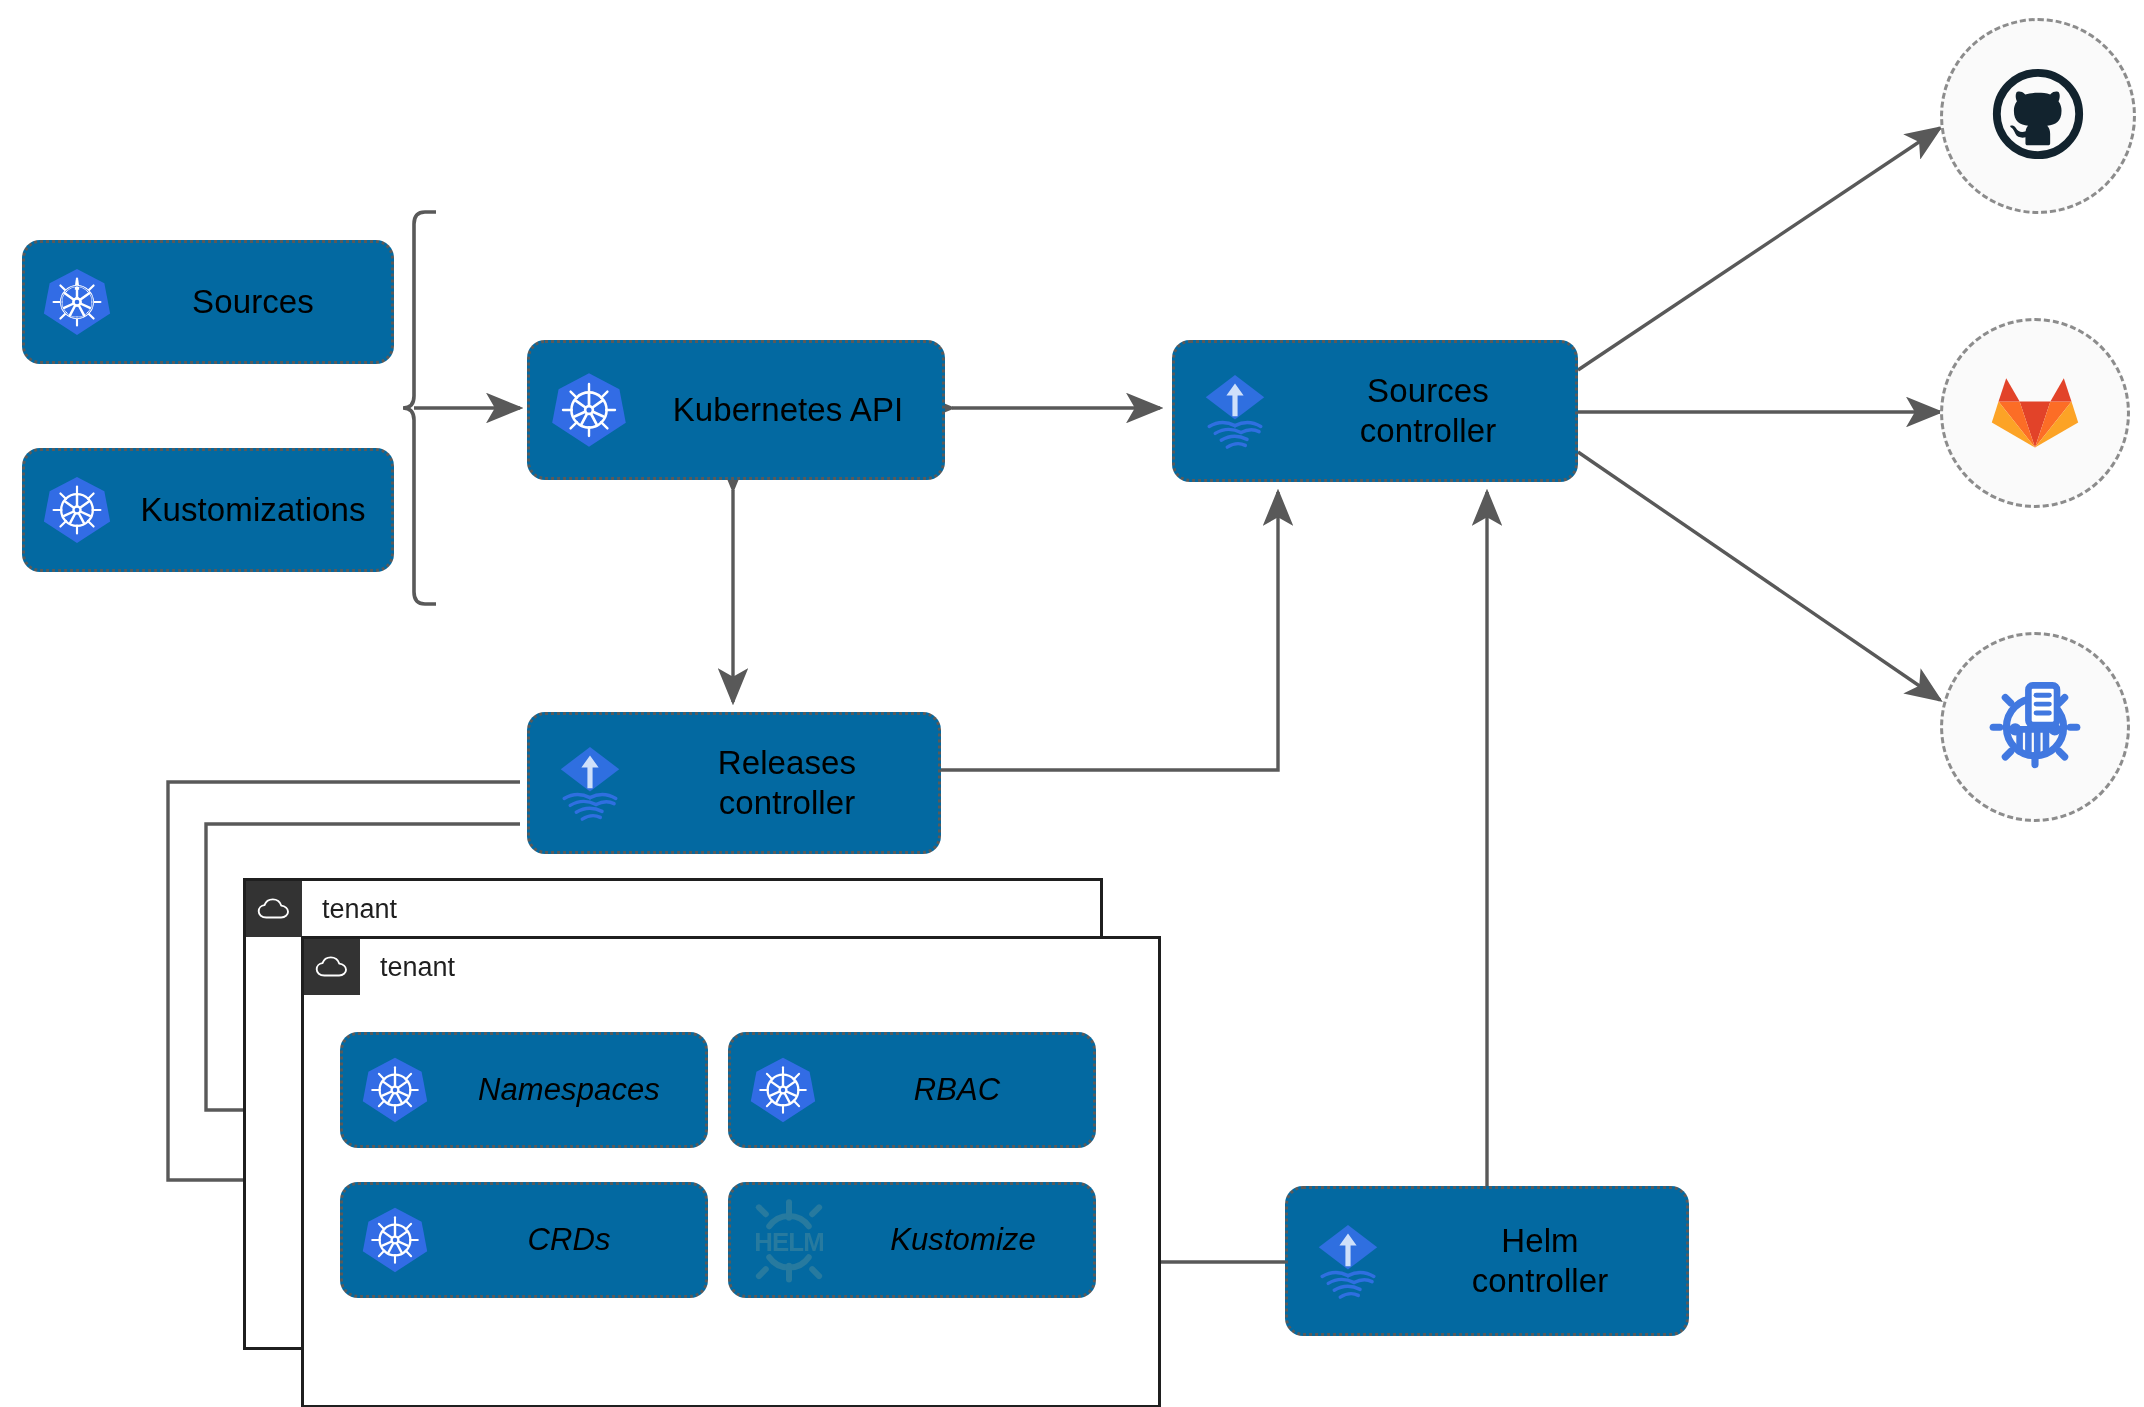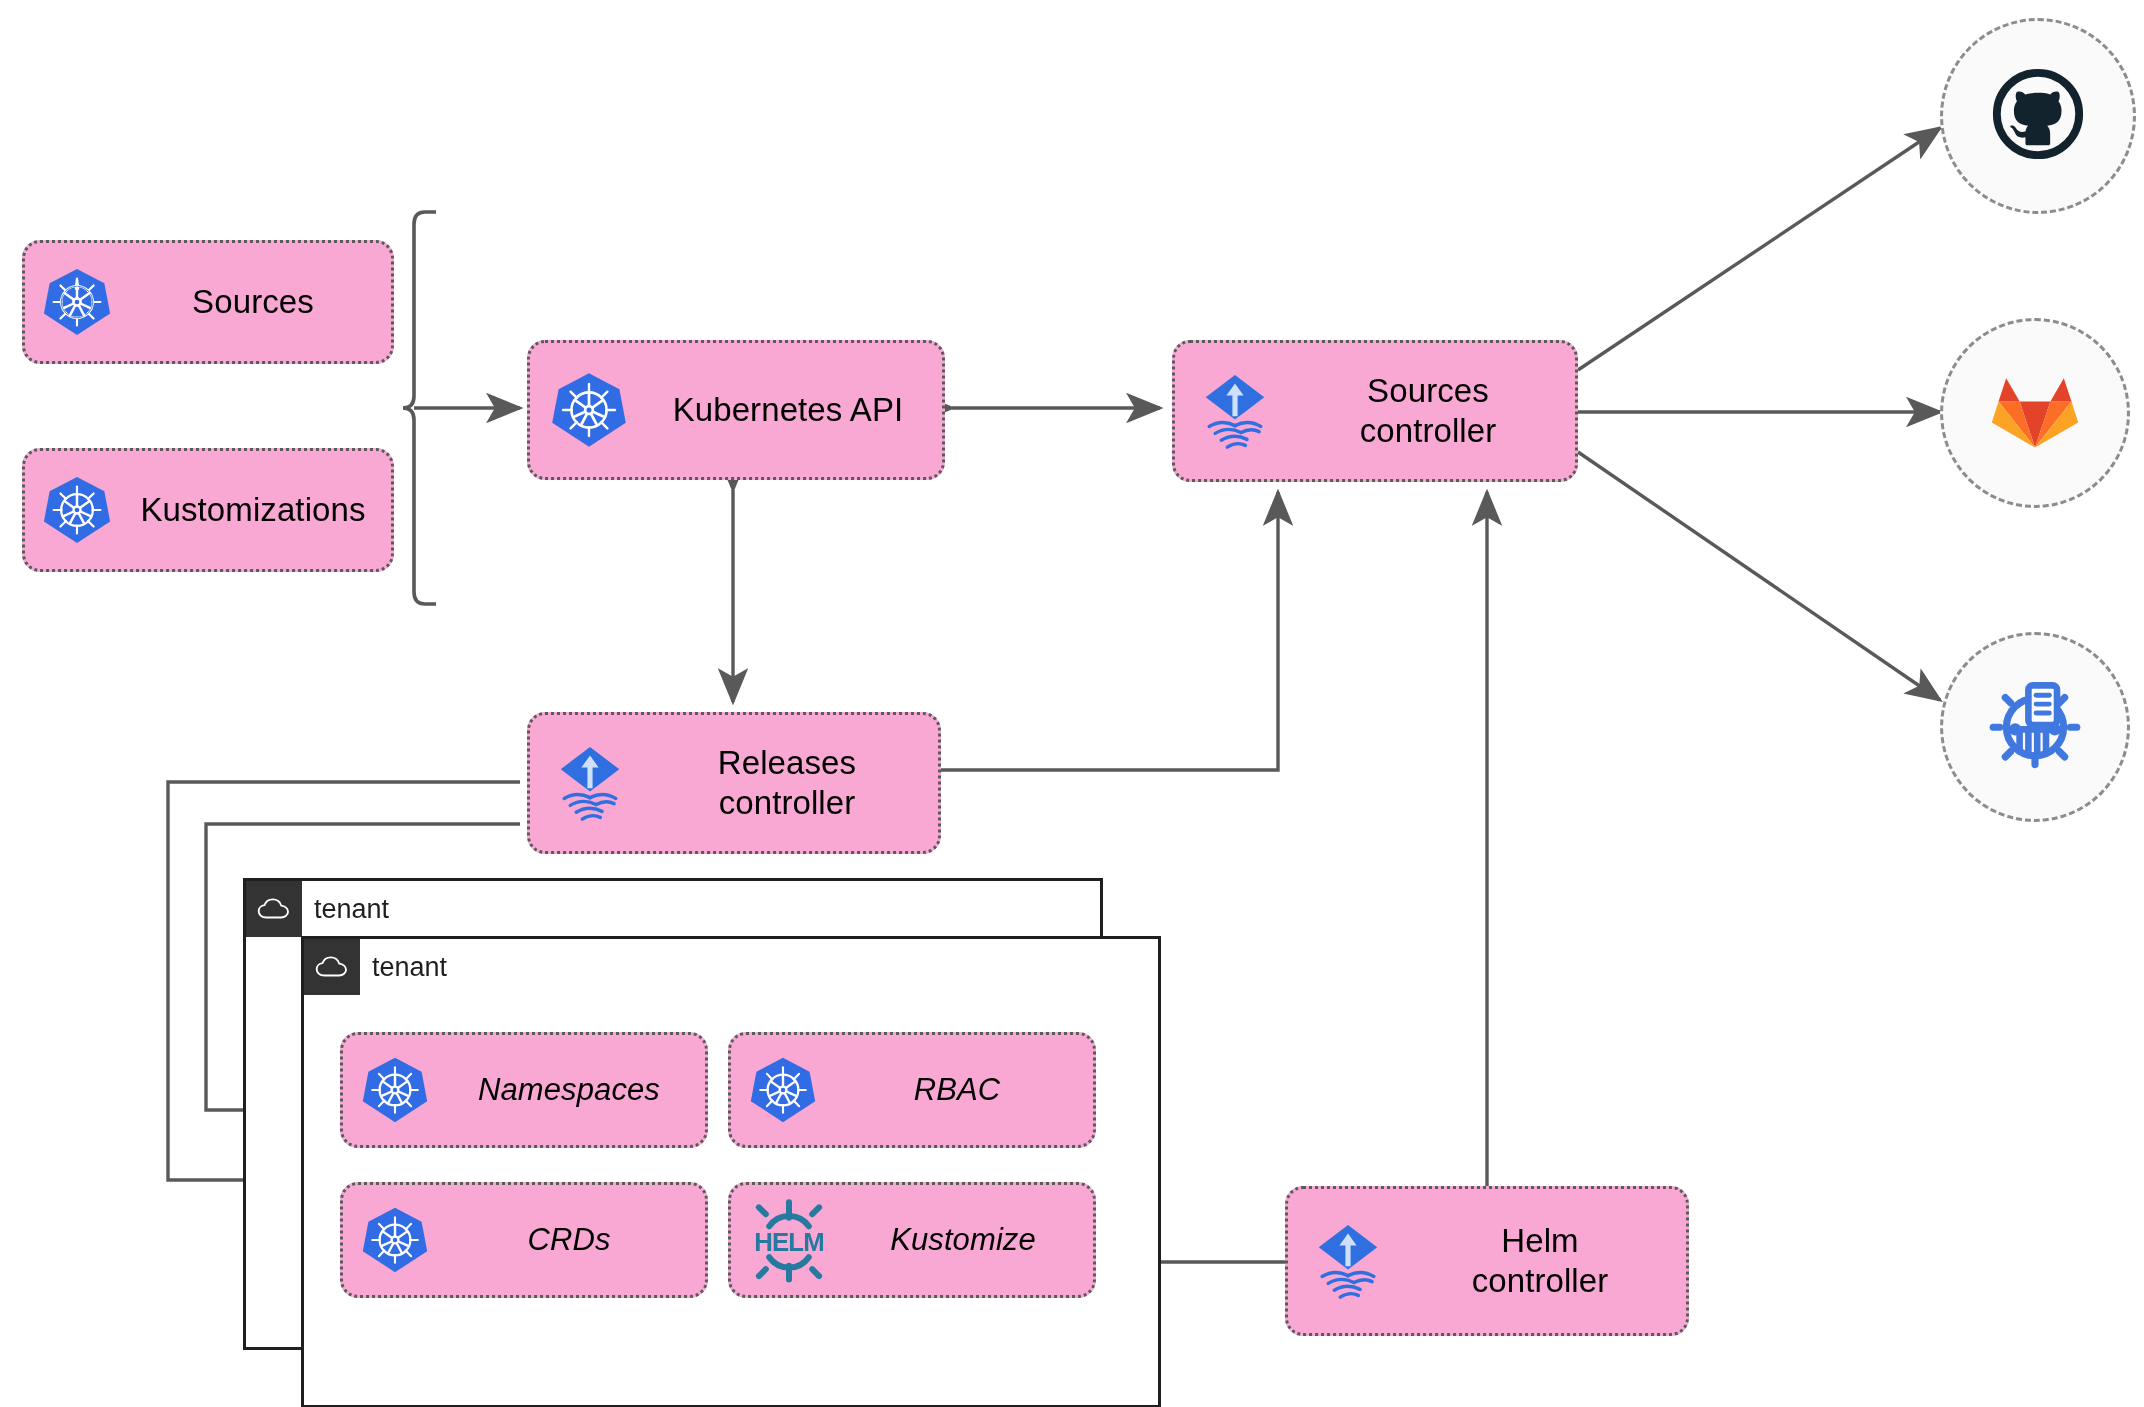--- a/index.html
+++ b/index.html
@@ -3,21 +3,21 @@
 <meta charset="utf-8">
 <style>
   html,body{margin:0;padding:0;background:#ffffff;}
   body{font-family:"Liberation Sans","DejaVu Sans",sans-serif;}
   #canvas{position:relative;width:2144px;height:1407px;background:#ffffff;overflow:hidden;}
   svg#wires{position:absolute;left:0;top:0;width:2144px;height:1407px;pointer-events:none;}
 
   
   .node{
     position:absolute;
-    background:#f9a8d4;
+    background:#0369a1;
     border:3px dotted #5a5a5a;
     border-radius:18px;
     display:flex;
     align-items:center;
     box-sizing:border-box;
     z-index:3;
   }
   .node .ico{flex:0 0 auto;display:flex;align-items:center;justify-content:center;}
   .node .lbl{
     flex:1 1 auto;
@@ -52,21 +52,21 @@
   }
   .tenant .bar{
     position:absolute;left:0;top:0;height:56px;
     display:flex;align-items:center;
   }
   .tenant .cloudbox{
     width:56px;height:56px;background:#333333;
     display:flex;align-items:center;justify-content:center;
   }
   .tenant .tname{
-    margin-left:12px;font-size:27px;color:#1f1f1f;
+    margin-left:20px;font-size:27px;color:#1f1f1f;
   }
 </style>
 </head>
 <body>
 
 <div id="canvas">
 
   <svg id="wires" viewBox="0 0 2144 1407">
     <defs>
       <marker id="ah" markerWidth="11" markerHeight="9" refX="10" refY="4.5" orient="auto" markerUnits="strokeWidth">

